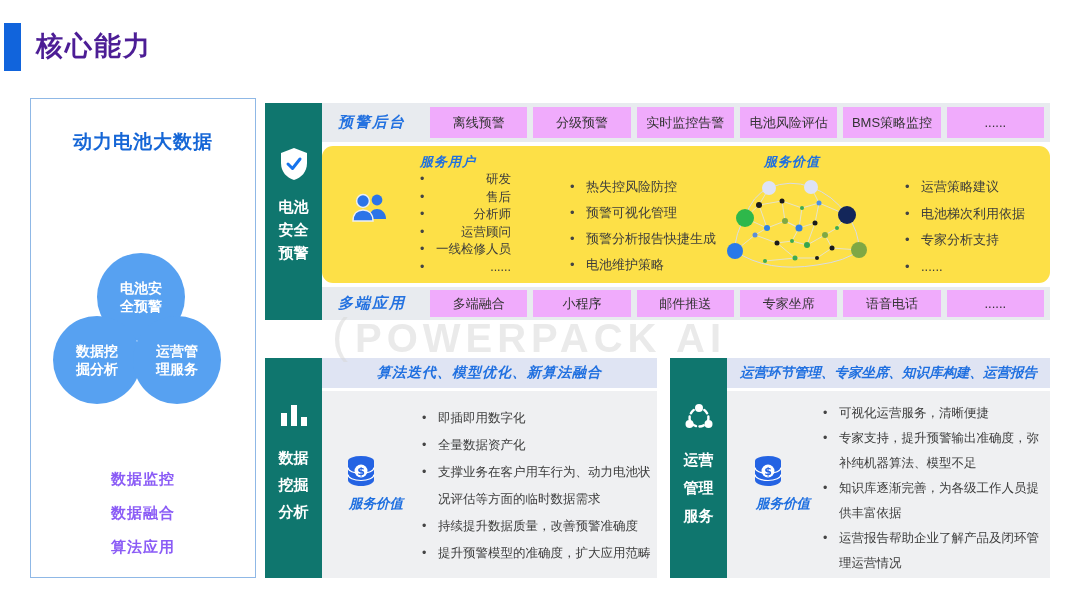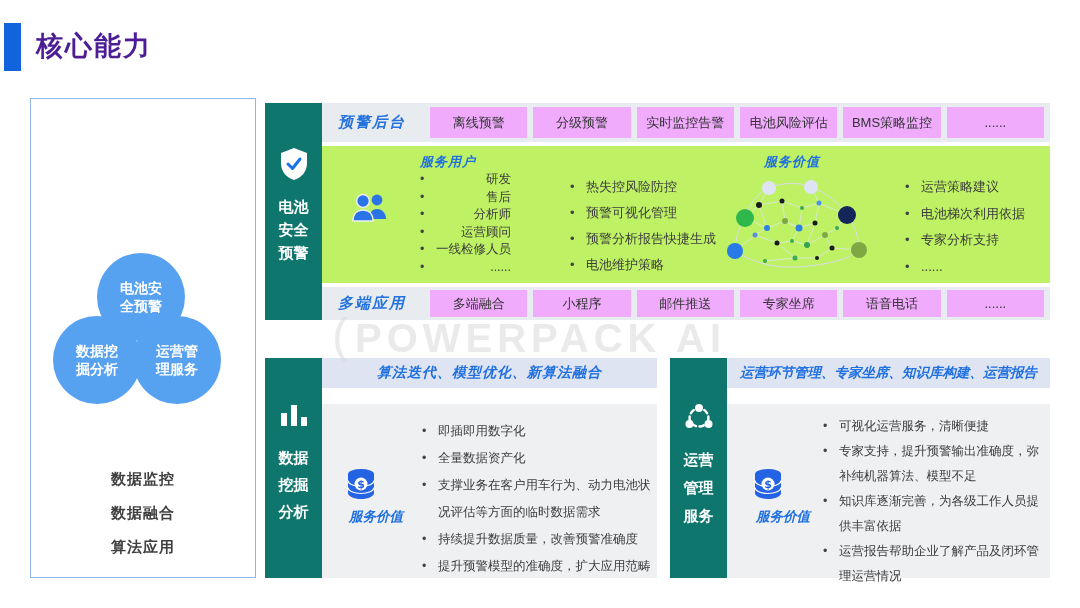--- a/index.html
+++ b/index.html
@@ -13,75 +13,76 @@
 
   
   .left-panel{position:absolute;left:30px;top:98px;width:226px;height:480px;border:1px solid #8fb8e6;background:#fff;box-sizing:border-box;z-index:2;}
   .lp-title{position:absolute;top:30px;left:0;width:100%;text-align:center;font-size:19px;font-weight:bold;color:#1566d6;letter-spacing:1px;}
   .venn-circle{position:absolute;width:88px;height:88px;border-radius:50%;background:#57a1f1;color:#fff;
     font-size:14px;font-weight:bold;display:flex;align-items:center;justify-content:center;text-align:center;
     white-space:pre-line;line-height:18px;}
   .venn-top{left:66px;top:154px;}
   .venn-left{left:22px;top:217px;}
   .venn-right{left:102px;top:217px;}
-  .lp-item{position:absolute;left:0;width:100%;text-align:center;font-size:15px;font-weight:bold;color:#404040;letter-spacing:1px;}
+  .lp-item{position:absolute;left:0;width:100%;text-align:center;font-size:15px;font-weight:bold;color:#8b5cf6;letter-spacing:1px;}
 
   
   .vbox{position:absolute;display:flex;z-index:2;}
   .sidebar{width:57px;flex:none;background:#0f766e;position:relative;}
   .sidebar svg{position:absolute;left:50%;transform:translateX(-50%);}
   .sidebar-label{position:absolute;left:0;width:100%;text-align:center;color:#fff;font-size:15px;font-weight:bold;white-space:pre-line;}
   .content{flex:1;display:flex;flex-direction:column;min-width:0;}
 
   
   .box-battery{left:265px;top:103px;width:785px;height:217px;}
   .chip-row{background:#e8ebef;display:flex;align-items:center;}
   .row1{height:39px;margin-bottom:4px;}
   .row2{height:33px;margin-top:4px;}
   .row-label{flex:none;width:92px;padding-left:16px;font-size:15px;font-style:italic;font-weight:bold;color:#2472e0;letter-spacing:2px;}
   .chips{flex:1;display:flex;gap:6px;padding-right:6px;min-width:0;}
   .chip{flex:1;background:#f0abfc;text-align:center;font-size:13px;color:#333;}
   .row1 .chip{height:31px;line-height:31px;}
   .row2 .chip{height:27px;line-height:27px;}
-  .bat-body{flex:1;background:#bef264;position:relative;}
+  .bat-body{flex:1;background:#fde047;position:relative;border-radius:11px;}
   .svc-label{position:absolute;font-size:13px;font-style:italic;font-weight:bold;color:#2070e0;letter-spacing:1px;}
   .users-icon{position:absolute;left:28px;top:46px;}
   .users-list{position:absolute;left:98px;top:25px;font-size:12.5px;line-height:17.5px;color:#3c3c3c;text-align:right;}
   .cap-list{position:absolute;left:248px;top:28px;font-size:13px;line-height:26px;color:#3c3c3c;}
   .val-list{position:absolute;left:583px;top:28px;font-size:13px;line-height:26.5px;color:#3c3c3c;}
   .net-graph{position:absolute;left:385px;top:27px;}
 
   .blist{list-style:none;margin:0;padding:0;}
   .blist li{position:relative;padding-left:16px;}
   .blist li::before{content:"•";position:absolute;left:0;top:0;color:#444;}
 
   
   .box-mining{left:265px;top:358px;width:392px;height:220px;}
   .box-operation{left:670px;top:358px;width:380px;height:220px;}
-  .band{height:30px;margin-bottom:16px;background:#dfe4f3;display:flex;align-items:center;justify-content:center;
+  .band{height:30px;margin-bottom:3px;background:#dfe4f3;display:flex;align-items:center;justify-content:center;
     font-size:14px;font-style:italic;font-weight:bold;color:#2070e0;letter-spacing:1px;}
   .box-operation .band{font-size:13.5px;letter-spacing:0;}
   .b-body{flex:1;background:#eff0f2;position:relative;}
   .db-icon{position:absolute;}
   .mining-bullets{position:absolute;left:100px;top:14px;width:238px;font-size:12.5px;line-height:27px;color:#3c3c3c;}
   .operation-bullets{position:absolute;left:96px;top:10px;width:222px;font-size:12.5px;line-height:25px;color:#3c3c3c;}
   .value-label-bottom{position:absolute;width:80px;text-align:center;font-size:13.5px;font-style:italic;font-weight:bold;color:#2070e0;}
 
   
   .watermark{position:absolute;left:332px;top:308px;z-index:4;color:#d9d9d9;opacity:.55;font-weight:bold;
     font-size:40px;letter-spacing:5px;white-space:nowrap;pointer-events:none;}
   .watermark .wm-mark{font-size:48px;font-weight:normal;margin-right:2px;}
 </style>
 </head>
 <body>
 
 <div class="hdr-square"></div>
 <div class="page-title">核心能力</div>
 
 <div class="left-panel">
+  <div class="lp-title">动力电池大数据</div>
   <div class="venn-circle venn-top">电池安
 全预警</div>
   <div class="venn-circle venn-left">数据挖
 掘分析</div>
   <div class="venn-circle venn-right">运营管
 理服务</div>
   <div class="lp-item" style="top:371px;">数据监控</div>
   <div class="lp-item" style="top:405px;">数据融合</div>
   <div class="lp-item" style="top:439px;">算法应用</div>
 </div>

